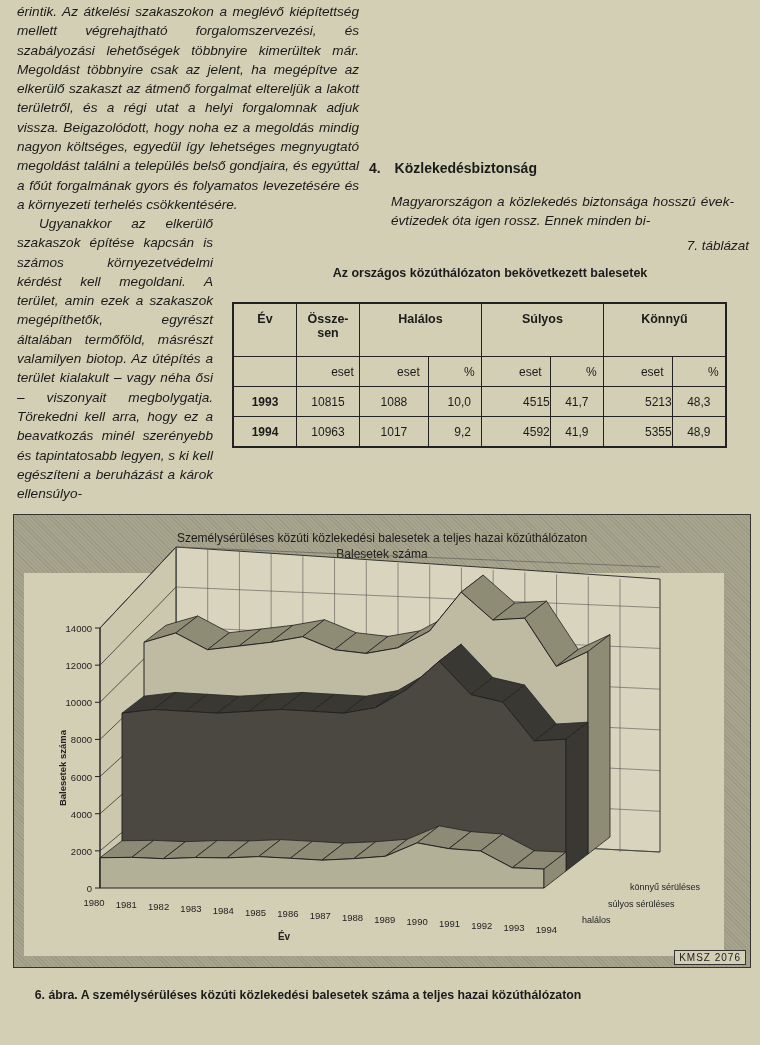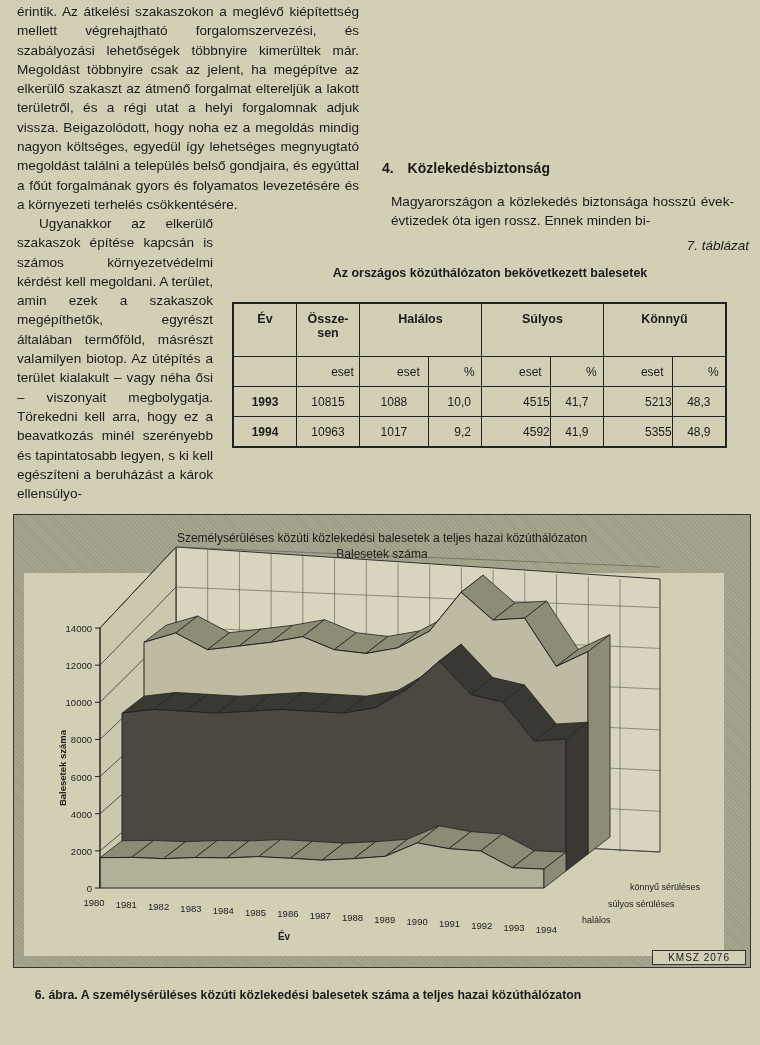--- a/index.html
+++ b/index.html
@@ -1,26 +1,26 @@
 <!DOCTYPE html>
 <html><head>
 <meta charset="utf-8">
 <style>
   html, body { margin:0; padding:0; }
   body {
     width:760px; height:1045px; background:#d3cfb5; position:relative; overflow:hidden;
     font-family:"Liberation Sans", sans-serif; color:#1b1b1b;
   }
-  .col { position:absolute; font-size:13.6px; line-height:19.3px; text-align:justify; }
+  .col { position:absolute; font-size:13.6px; line-height:19.3px; text-align:justify;font-style:italic; }
   .col p { margin:0; }
   .indent { text-indent:22px; }
   #col-left-top { left:17px; top:2px; width:342px; }
   #col-left-narrow { left:17px; top:214px; width:196px; }
   #col-right { left:391px; top:2px; width:343px; }
-  .heading { position:absolute; left:382px; top:160px; font-weight:bold; font-size:14px; }
+  .heading { position:absolute; left:369px; top:160px; font-weight:bold; font-size:14px; }
   .heading .num { margin-right:10px; }
   #col-right-2 { left:391px; top:192px; width:343px; }
   .table-label { position:absolute; right:11px; top:238px; font-style:italic; font-size:13.5px; }
   .table-title { position:absolute; left:230px; top:266px; width:520px; text-align:center; font-weight:bold; font-size:12.5px; }
   table.acc {
     position:absolute; left:232px; top:302px; width:495px; border-collapse:collapse;
     font-size:12px; background:transparent;
   }
   table.acc td, table.acc th { border:1.3px solid #222; text-align:center; padding:0; font-weight:normal; }
   table.acc th { font-weight:bold; height:44px; vertical-align:top; padding-top:8px; font-size:12.5px; }
@@ -33,21 +33,21 @@
   table.acc { border:2px solid #222; }
 
   #chart-frame {
     position:absolute; left:13px; top:514px; width:736px; height:452px;
     border:1.5px solid #333; background:#a8a58e;
     background-image: repeating-linear-gradient(45deg, rgba(0,0,0,0.08) 0 1px, transparent 1px 3px);
   }
   #chart-inner { position:absolute; left:10px; top:58px; width:700px; height:383px; background:#d3cfb5; }
   .chart-title { position:absolute; left:0; width:736px; text-align:center; font-weight:normal; font-size:12px; }
   #ct1 { top:16px; } #ct2 { top:32px; }
-  #kmsz { position:absolute; right:4px; bottom:2px; border:1px solid #333; font-size:10px; padding:1px 15px; background:#d3cfb5; letter-spacing:1px; }
+  #kmsz { position:absolute; right:4px; bottom:2px; border:1px solid #333; font-size:10px; padding:1px 4px; background:#d3cfb5; letter-spacing:1px; }
   svg#chart { position:absolute; left:0; top:0; }
   .caption { position:absolute; left:0; width:616px; top:988px; text-align:center; font-weight:bold; font-size:12.3px; }
 </style>
 </head>
 <body>
 
 <div class="col" id="col-left-top">
   <p>érintik. Az átkelési szakaszokon a meglévő kiépítettség mellett végrehajtható forgalomszervezési, és szabályozási lehetőségek többnyire kimerültek már. Megoldást többnyire csak az jelent, ha megépítve az elkerülő szakaszt az átmenő forgalmat eltereljük a lakott területről, és a régi utat a helyi forgalomnak adjuk vissza. Beigazolódott, hogy noha ez a megoldás mindig nagyon költséges, egyedül így lehetséges megnyugtató megoldást találni a település belső gondjaira, és egyúttal a főút forgalmának gyors és folyamatos levezetésére és a környezeti terhelés csökkentésére.</p>
 </div>
 <div class="col" id="col-left-narrow">

